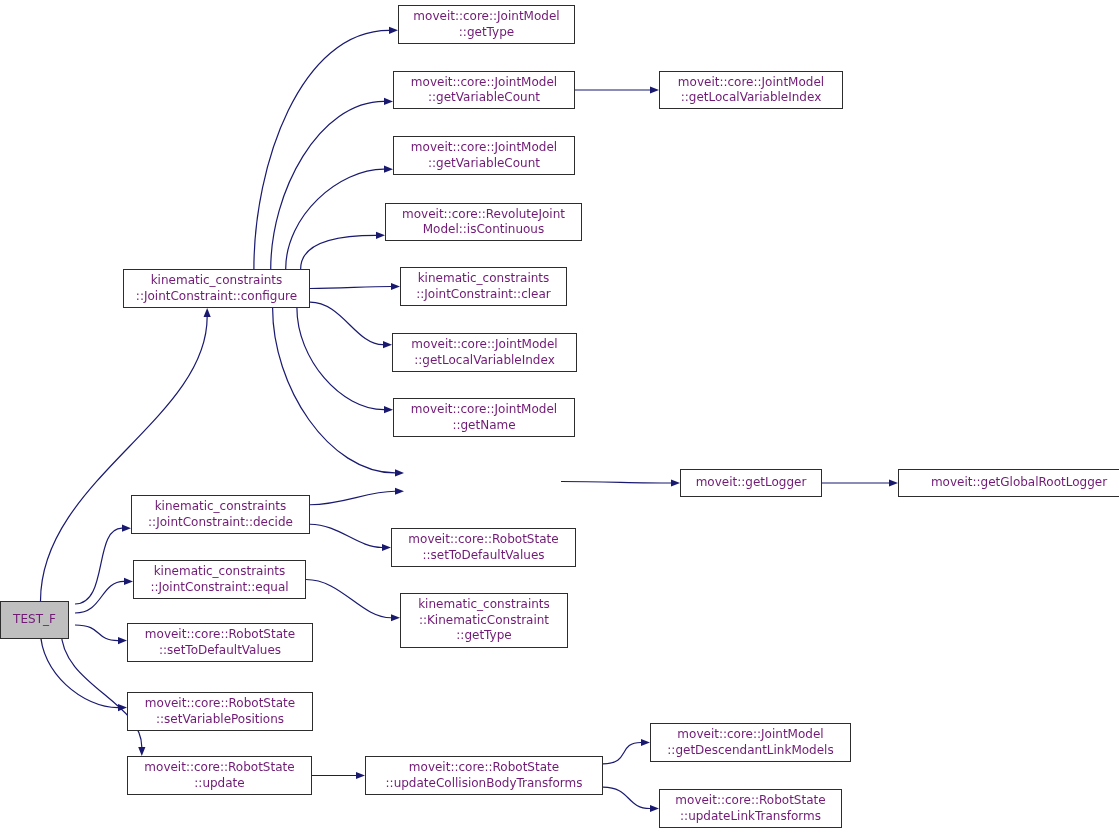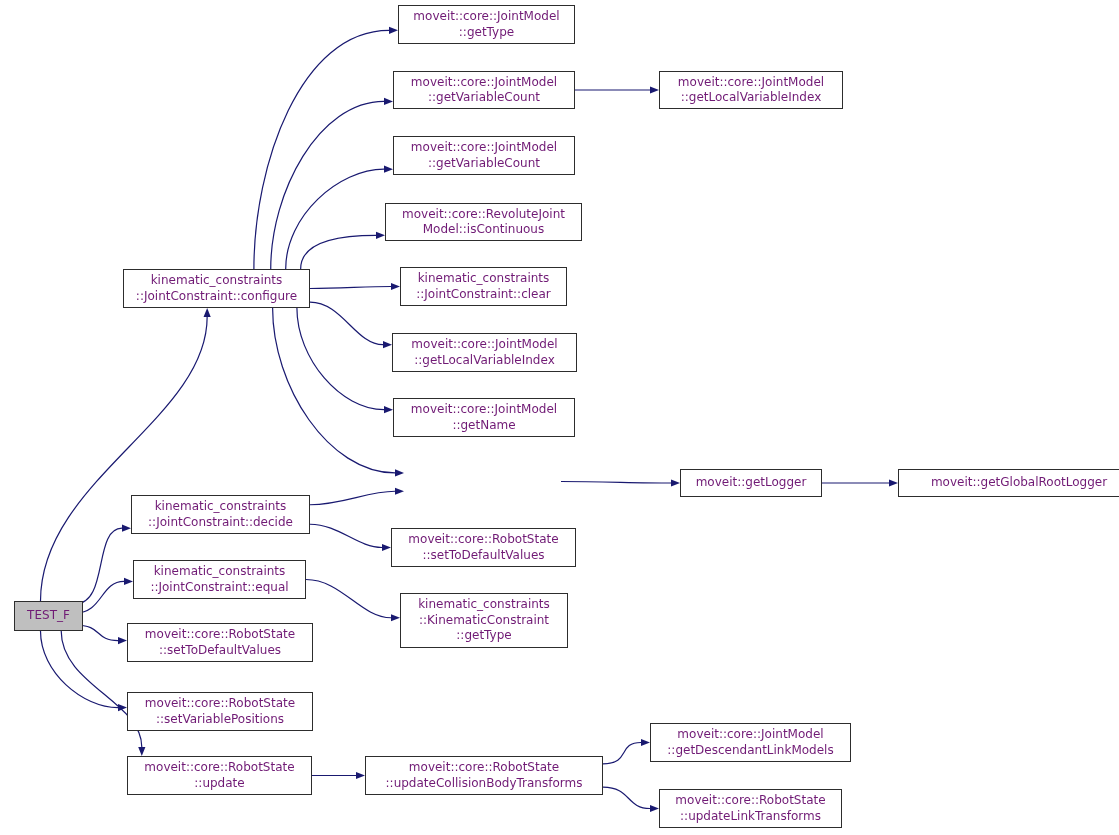--- a/index.html
+++ b/index.html
@@ -96,21 +96,21 @@
       <path d="M 822 483 C 850 483, 865.2 483, 889 483" fill="none" stroke="#191970" stroke-width="1.2"></path>
       <polygon points="898,483 889,479.4 889,486.6" fill="#191970"></polygon>
       <path d="M 312 775.5 C 340 775.5, 332.2 775.5, 356 775.5" fill="none" stroke="#191970" stroke-width="1.2"></path>
       <polygon points="365,775.5 356,771.9 356,779.1" fill="#191970"></polygon>
       <path d="M 603 763.8 C 631 763.8, 617.2 742.5, 641 742.5" fill="none" stroke="#191970" stroke-width="1.2"></path>
       <polygon points="650,742.5 641,738.9 641,746.1" fill="#191970"></polygon>
       <path d="M 603 787.2 C 631 787.2, 626.2 808.5, 650 808.5" fill="none" stroke="#191970" stroke-width="1.2"></path>
       <polygon points="659,808.5 650,804.9 650,812.1" fill="#191970"></polygon>
     </svg>
   <div id="node-layer">
-      <div class="node highlighted" style="left: 14px; top: 601px; width: 69px; height: 30px;">
+      <div class="node highlighted" style="left: 0; top: 601px; width: 69px; height: 38px;">
         <div class="node-line">TEST_F</div>
       </div>
       <div class="node" style="left: 123px; top: 269px; width: 187px; height: 39px;">
         <div class="node-line">kinematic_constraints</div>
         <div class="node-line">::JointConstraint::configure</div>
       </div>
       <div class="node" style="left: 131px; top: 495px; width: 179px; height: 39px;">
         <div class="node-line">kinematic_constraints</div>
         <div class="node-line">::JointConstraint::decide</div>
       </div>

